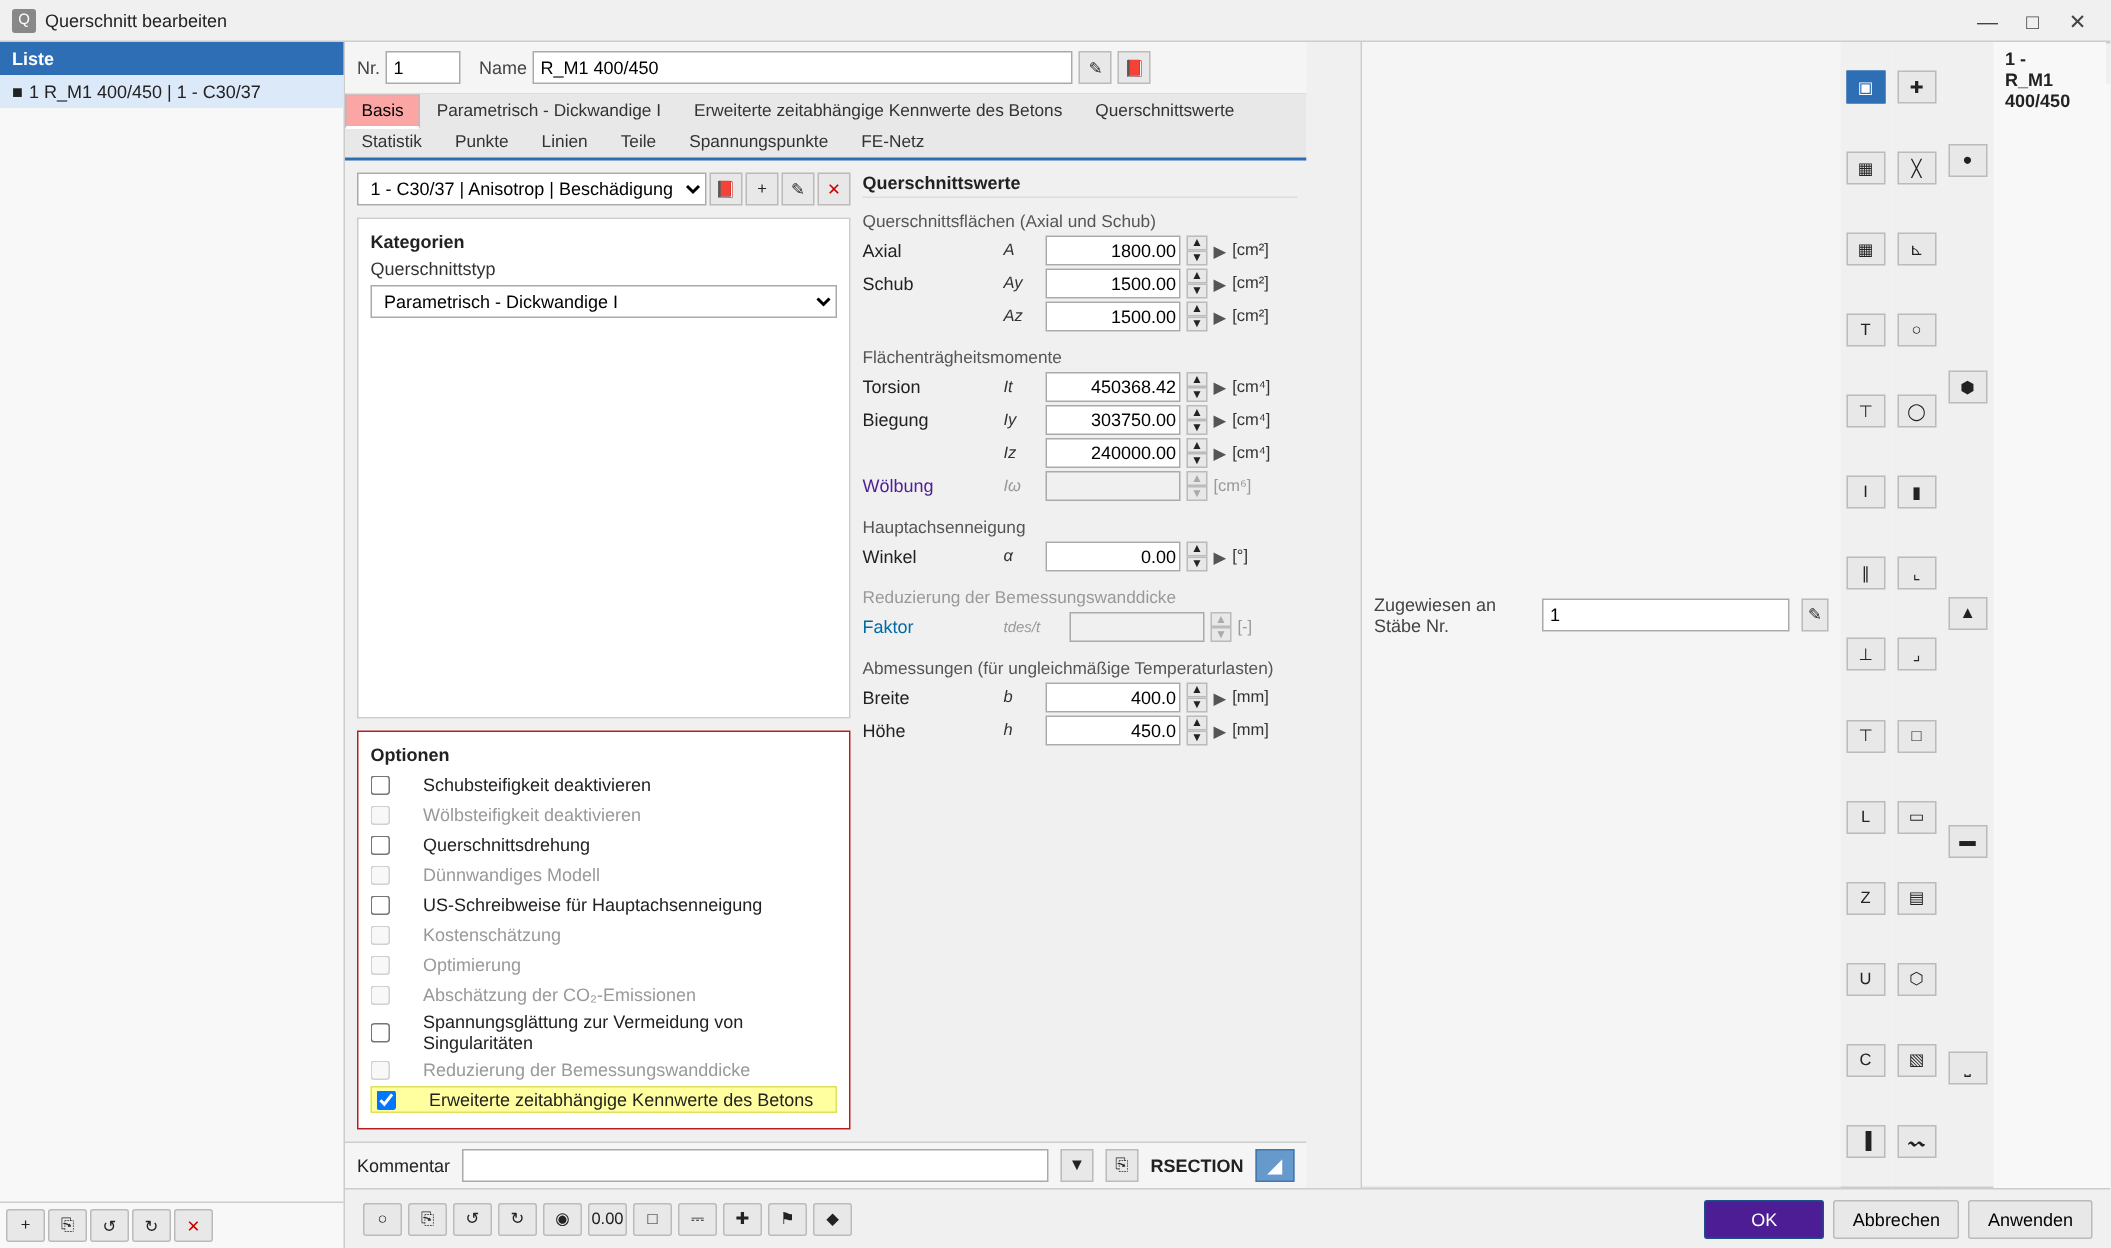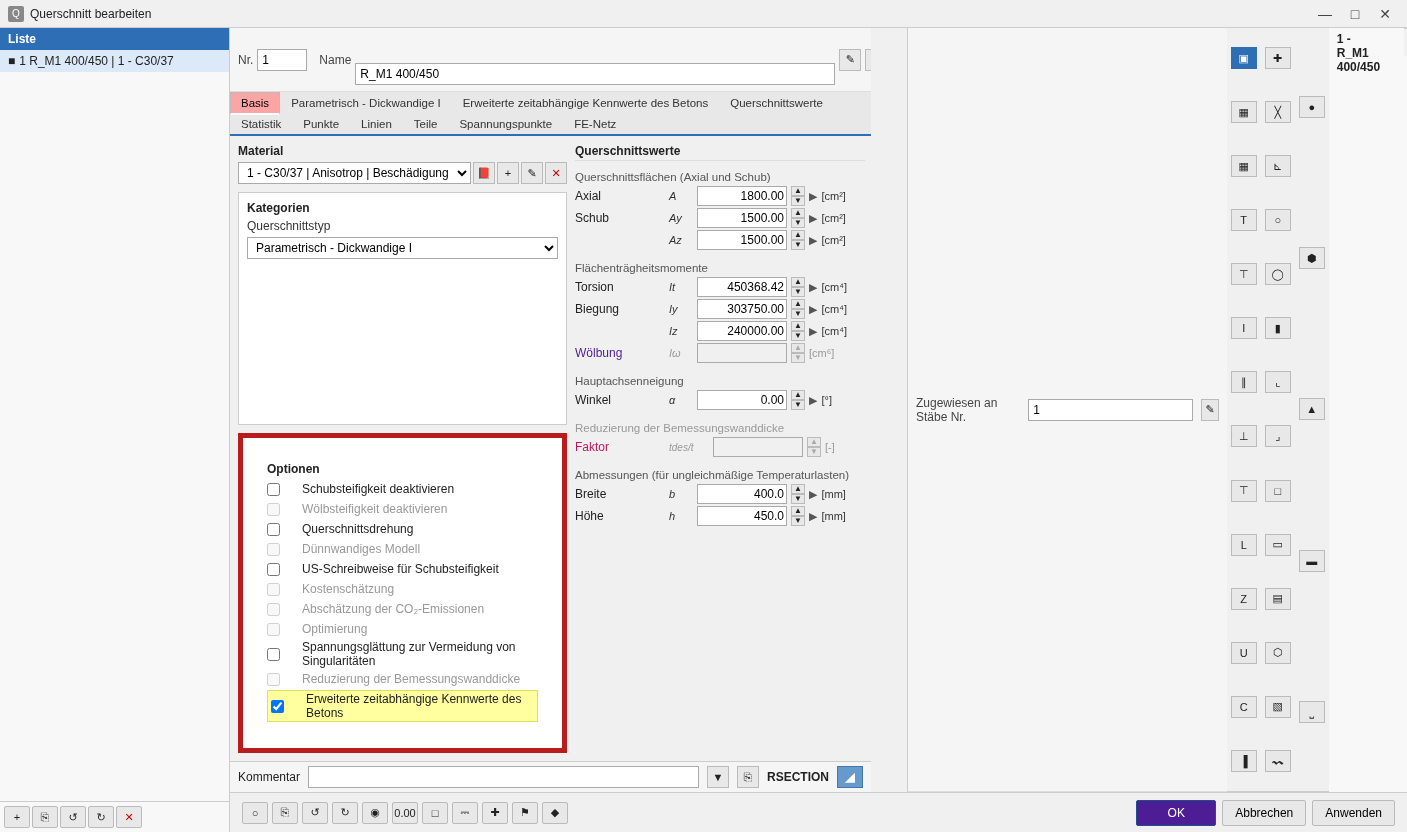--- a/index.html
+++ b/index.html
@@ -77,21 +77,21 @@
     }
     .field-label { font-size: 12px; color: #444; white-space: nowrap; }
     .field-input {
       border: 1px solid #aaa;
       background: white;
       padding: 2px 4px;
       font-size: 12px;
       height: 22px;
     }
     .field-input.nr { width: 50px; }
-    .field-input.name { width: 480px; margin-top: 29px; }
+    .field-input.name { width: 360px; }
     .field-btn {
       width: 22px; height: 22px;
       background: #e8e8e8;
       border: 1px solid #bbb;
       cursor: pointer;
       display: flex; align-items: center; justify-content: center;
       font-size: 11px;
     }
 
     
@@ -168,22 +168,22 @@
     
     .kategorien-box {
       border: 1px solid #ccc;
       padding: 8px;
       background: white;
       flex: 1;
     }
 
     
     .options-box {
-      border: 5px solid #b91c1c;
-      padding: 24px;
+      border: 1px solid #b91c1c;
+      padding: 8px;
       background: white;
     }
     .checkbox-row {
       display: flex;
       align-items: center;
       gap: 22px;
       margin-bottom: 2px;
       min-height: 18px;
     }
     .checkbox-row input[type=checkbox] { margin: 0; cursor: pointer; }
@@ -457,21 +457,20 @@
           <div class="tab">Teile</div>
           <div class="tab">Spannungspunkte</div>
           <div class="tab">FE-Netz</div>
         </div>
 
         <div class="panel">
 
           <div class="left-panel">
 
             <div>
-              <div class="section-title">Material</div>
               <div class="material-row">
                 <select class="material-select">
                   <option>1 - C30/37 | Anisotrop | Beschädigung</option>
                 </select>
                 <div class="icon-btn">📕</div>
                 <div class="icon-btn">+</div>
                 <div class="icon-btn">✎</div>
                 <div class="icon-btn red">✕</div>
               </div>
             </div>
@@ -498,33 +497,33 @@
               <div class="checkbox-row">
                 <input type="checkbox" style="">
                 <span class="checkbox-label">Querschnittsdrehung</span>
               </div>
               <div class="checkbox-row disabled">
                 <input type="checkbox" disabled="" style="">
                 <span class="checkbox-label">Dünnwandiges Modell</span>
               </div>
               <div class="checkbox-row">
                 <input type="checkbox" style="">
-                <span class="checkbox-label">US-Schreibweise für Schubsteifigkeit</span>
+                <span class="checkbox-label">US-Schreibweise für Hauptachsenneigung</span>
               </div>
               <div class="checkbox-row disabled">
                 <input type="checkbox" disabled="" style="">
                 <span class="checkbox-label">Kostenschätzung</span>
               </div>
               <div class="checkbox-row disabled">
                 <input type="checkbox" disabled="" style="">
-                <span class="checkbox-label">Abschätzung der CO₂-Emissionen</span>
+                <span class="checkbox-label">Optimierung</span>
               </div>
               <div class="checkbox-row disabled">
                 <input type="checkbox" disabled="" style="">
-                <span class="checkbox-label">Optimierung</span>
+                <span class="checkbox-label">Abschätzung der CO₂-Emissionen</span>
               </div>
               <div class="checkbox-row">
                 <input type="checkbox" style="">
                 <span class="checkbox-label">Spannungsglättung zur Vermeidung von Singularitäten</span>
               </div>
               <div class="checkbox-row disabled">
                 <input type="checkbox" disabled="" style="">
                 <span class="checkbox-label">Reduzierung der Bemessungswanddicke</span>
               </div>
               <div class="checkbox-row highlighted">
@@ -639,21 +638,21 @@
                   <div class="vr-spinner">▼</div>
                 </div>
                 <span class="vr-arrow">▶</span>
                 <span class="vr-unit">[°]</span>
               </div>
             </div>
 
             <div class="qwerte-section">
               <div class="qwerte-section-title" style="color:#999;">Reduzierung der Bemessungswanddicke</div>
               <div class="value-row">
-                <span class="vr-label" style="color:#be185d;">Faktor</span>
+                <span class="vr-label" style="color:#0369a1;">Faktor</span>
                 <span class="vr-symbol" style="color:#999;font-size:10px;width:40px;">tdes/t</span>
                 <input class="vr-input disabled" type="text" disabled="" value="" style="">
                 <div class="vr-spinners">
                   <div class="vr-spinner" style="color:#aaa;">▲</div>
                   <div class="vr-spinner" style="color:#aaa;">▼</div>
                 </div>
                 <span class="vr-unit" style="color:#999;">[-]</span>
               </div>
             </div>
 

